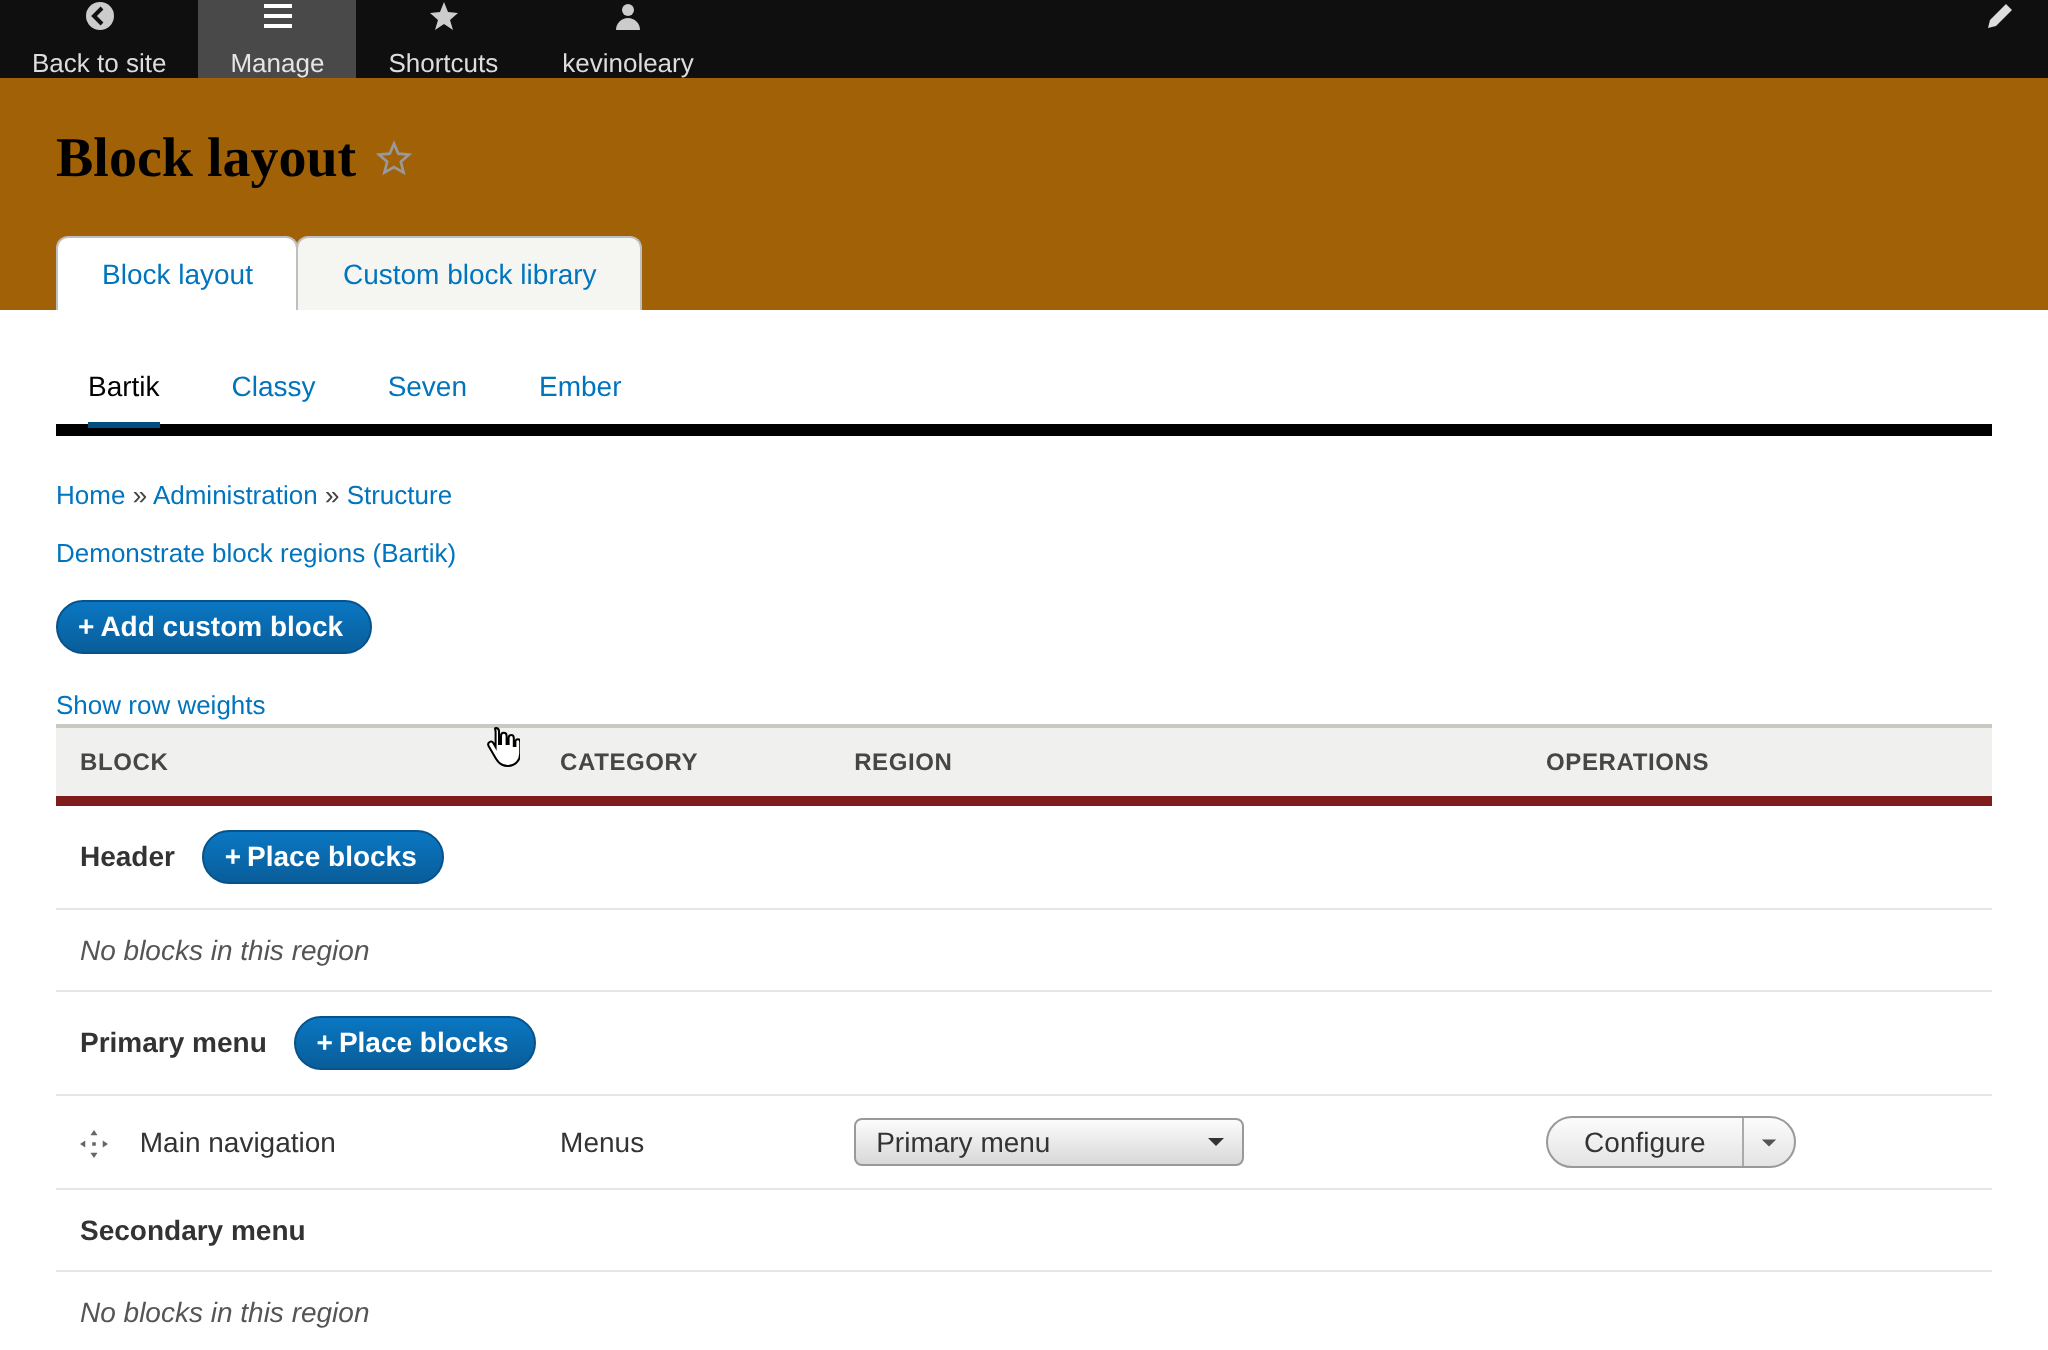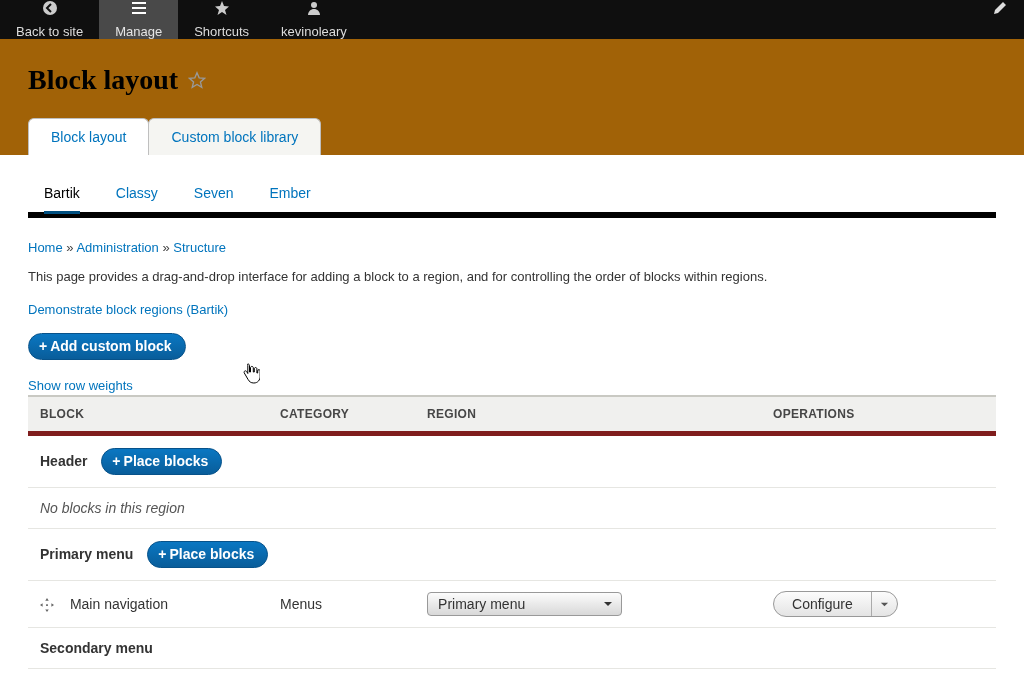--- a/index.html
+++ b/index.html
@@ -311,21 +311,20 @@
   </div>
 
   <div class="breadcrumb">
     <a href="#">Home</a>
     <span>»</span>
     <a href="#">Administration</a>
     <span>»</span>
     <a href="#">Structure</a>
   </div>
 
-  <p class="description">This page provides a drag-and-drop interface for adding a block to a region, and for controlling the order of blocks within regions.</p>
 
   <a href="#" class="demo-link">Demonstrate block regions (Bartik)</a>
 
   <a href="#" class="btn-blue">
     <span class="plus">+</span>
     <span>Add custom block</span>
   </a>
 
   <div class="row-weights">
     <a href="#">Show row weights</a>

